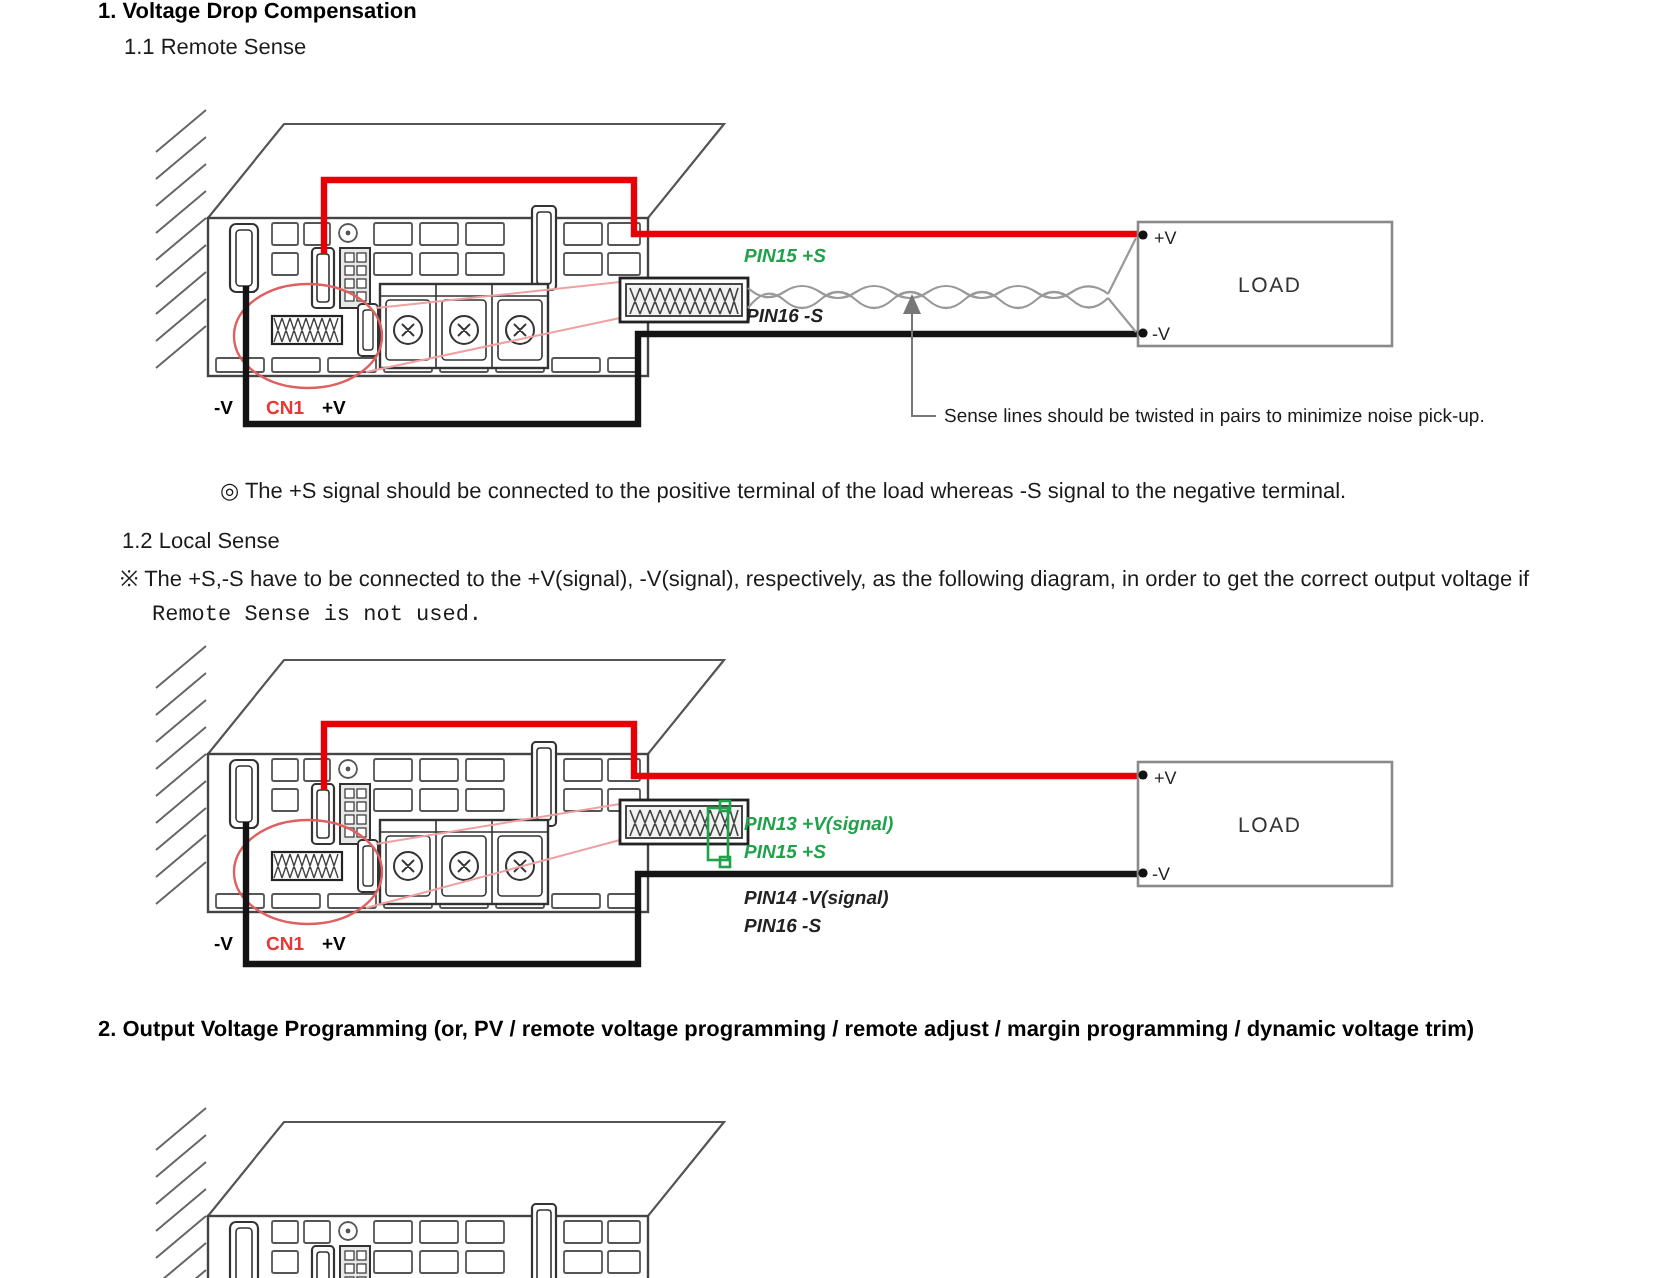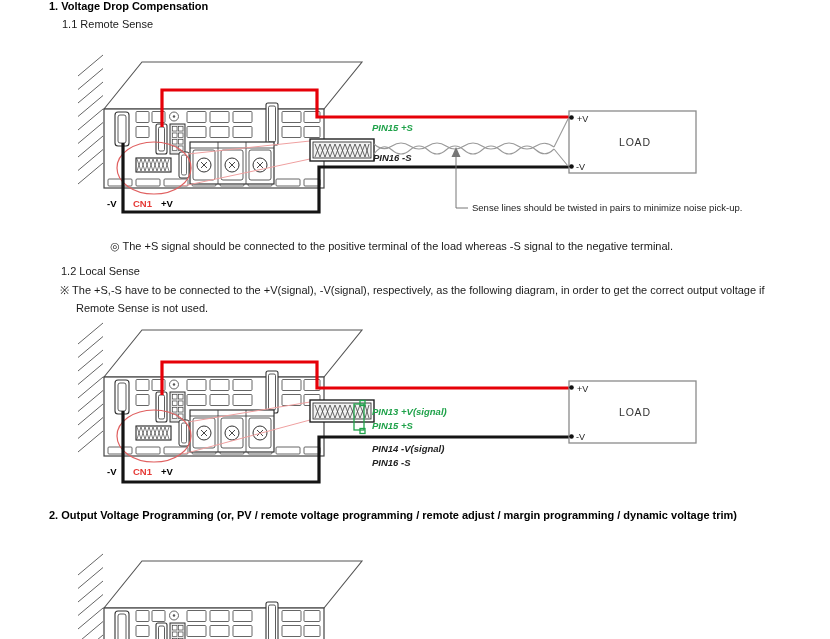--- a/index.html
+++ b/index.html
@@ -18,21 +18,21 @@
 </head>
 <body>
 
 <div id="page">
 
   <div class="txt bold" style="left:33px;top:0px;">1. Voltage Drop Compensation</div>
   <div class="txt" style="left:46px;top:18px;text-align:right;">1.1 Remote Sense</div>
   <div class="txt" style="left:94px;top:240px;">◎ The +S signal should be connected to the positive terminal of the load whereas -S signal to the negative terminal.</div>
   <div class="txt" style="left:45px;top:265px;text-align:center;">1.2 Local Sense</div>
   <div class="txt" style="left:44px;top:284px;">※ The +S,-S have to be connected to the +V(signal), -V(signal), respectively, as the following diagram, in order to get the correct output voltage if</div>
-  <div class="txt" style="left:60px;top:302px;">Remote Sense is not used.</div>
+  <div class="txt" style="left:60px;top:302px;font-family:Liberation Mono, monospace;">Remote Sense is not used.</div>
   <div class="txt bold" style="left:33px;top:509px;">2. Output Voltage Programming (or, PV / remote voltage programming / remote adjust / margin programming / dynamic voltage trim)</div>
 
   <svg id="diagram-svg" width="830" height="639" viewBox="0 0 830 639">
     <defs>
 
       <g id="plug">
         <rect x="0" y="0" width="64" height="22" fill="#ffffff" stroke="#222" stroke-width="1.4"></rect>
         <rect x="3" y="3" width="58" height="16" fill="#f2f2f2" stroke="#333" stroke-width="0.9"></rect>
         <g stroke="#444" stroke-width="0.8">
           <path d="M5,18 L10,5 M10,18 L5,5 M10,18 L15,5 M15,18 L10,5 M15,18 L20,5 M20,18 L15,5 M20,18 L25,5 M25,18 L20,5 M25,18 L30,5 M30,18 L25,5 M30,18 L35,5 M35,18 L30,5 M35,18 L40,5 M40,18 L35,5 M40,18 L45,5 M45,18 L40,5 M45,18 L50,5 M50,18 L45,5 M50,18 L55,5 M55,18 L50,5 M55,18 L59,5 M59,18 L55,5"></path>

